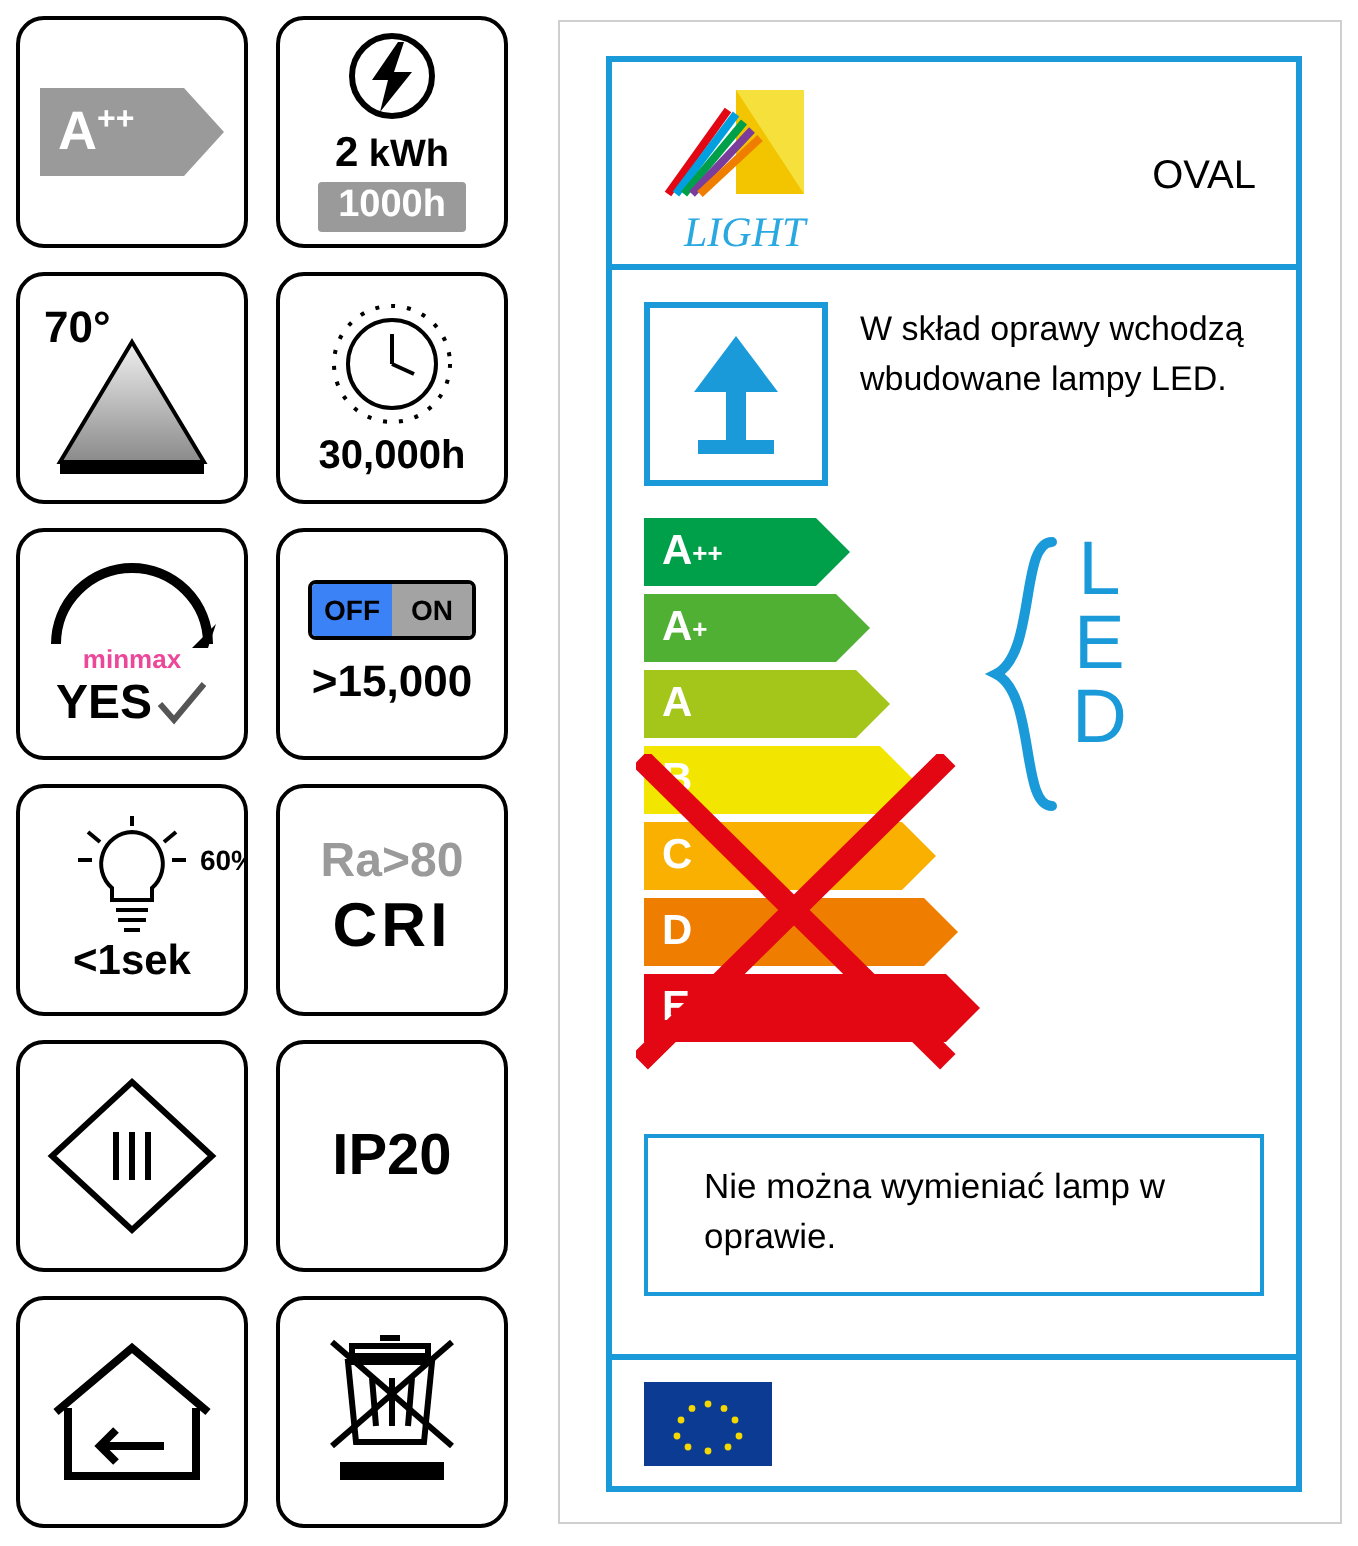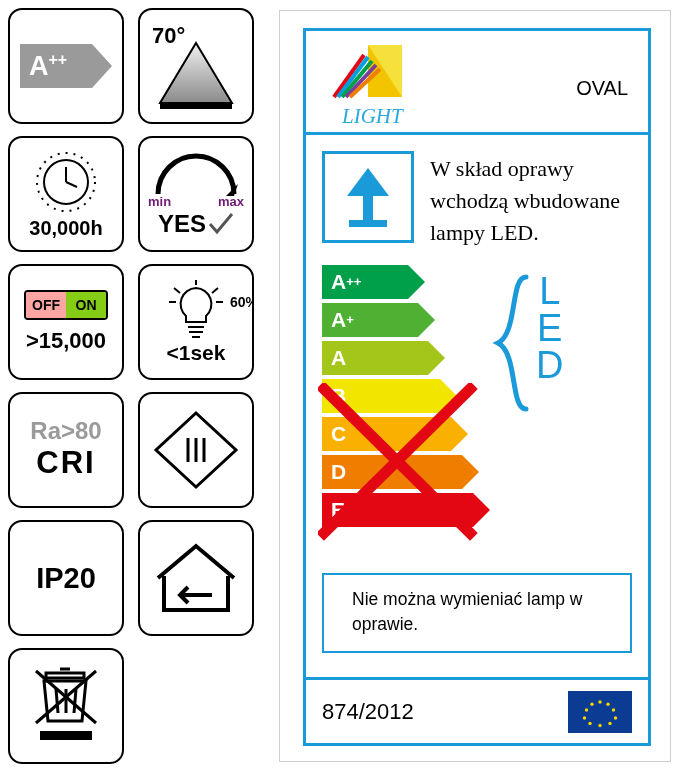--- a/index.html
+++ b/index.html
@@ -92,49 +92,49 @@
     color: #000;
   }
 
   
   .lifetime-text { font-size: 20px; font-weight: bold; margin-top: 2px; }
 
   
   .dim-gauge { position: relative; width: 96px; height: 46px; }
   .dim-scale {
     display: flex;
-    justify-content: space-between;
+    justify-content: center;
     width: 96px;
     font-size: 13px;
     font-weight: bold;
-    color: #701a75;
+    color: #ec4899;
     margin-top: -2px;
   }
   .dim-yes {
     display: flex; align-items: center; gap: 2px;
     font-size: 24px; font-weight: bold; margin-top: 1px;
   }
 
   
   .onoff {
     display: flex;
     border: 2px solid #000;
     border-radius: 4px;
     overflow: hidden;
     width: 84px;
     height: 30px;
     position: relative;
   }
   .onoff .off {
     flex: 1; display: flex; align-items: center; justify-content: center;
-    font-size: 14px; font-weight: bold; color: #000; background: #fca5a5;
+    font-size: 14px; font-weight: bold; color: #000; background: #3b82f6;
   }
   .onoff .on {
     flex: 1; display: flex; align-items: center; justify-content: center;
-    font-size: 14px; font-weight: bold; color: #000; background: #84cc16;
+    font-size: 14px; font-weight: bold; color: #000; background: #a3a3a3;
   }
   .cycles { font-size: 22px; font-weight: bold; margin-top: 8px; }
 
   
   .bulb-wrap { position: relative; width: 74px; height: 60px; }
   .pct-label {
     position: absolute; left: 50%; top: 14px; transform: translateX(-50%);
     font-size: 14px; font-weight: bold; color: #000; margin-left: 48px;
   }
   .sek { font-size: 21px; font-weight: bold; margin-top: 1px; }
@@ -183,25 +183,24 @@
     padding: 16px 14px 0 16px;
   }
   #lamp-icon-box {
     width: 92px; height: 92px;
     border: 3px solid #1a9ad9;
     display: flex; align-items: center; justify-content: center;
     flex: 0 0 auto;
   }
   #led-statement-text {
     margin-left: 16px;
-    font-size: 22px;
+    font-size: 17px;
     line-height: 1.45;
     color: #000;
     padding-top: 2px;
-    font-family: Liberation Serif, serif;
   }
 
   
   #scale-area {
     position: relative;
     margin-top: 16px;
     padding-left: 16px;
     height: 300px;
   }
   .class-row {
@@ -296,20 +295,33 @@
 <div id="icon-grid">
 
   <div class="tile">
     <div class="aplus-arrow">
       <div class="body"></div>
         <div class="tip"></div>
       <div class="txt"><span>A</span><sup>++</sup></div>
     </div>
   </div>
 
+  <div class="tile">
+    <div class="bolt-wrap">
+      <svg width="46" height="44" viewBox="0 0 46 44">
+        <circle cx="23" cy="22" r="20" fill="none" stroke="#000" stroke-width="3"></circle>
+        <polygon points="26,5 13,24 21,24 17,40 33,20 24,20 29,5" fill="#000"></polygon>
+      </svg>
+    </div>
+    <div class="kwh-text">
+      <span class="num">2</span>
+      <span>kWh</span>
+    </div>
+    <div class="hours-bar">1000h</div>
+  </div>
 
   <div class="tile">
     <div class="beam-box">
       <svg width="100" height="90" viewBox="0 0 100 90">
         <defs>
           <linearGradient id="beamgrad" x1="0" y1="0" x2="0" y2="1">
             <stop offset="0%" stop-color="#f0f0f0"></stop>
             <stop offset="100%" stop-color="#8a8a8a"></stop>
           </linearGradient>
         </defs>
@@ -510,21 +522,20 @@
         <svg width="40" height="140" viewBox="0 0 40 140">
           <path d="M34 4 C18 4 26 60 6 70 C26 80 18 136 34 136" fill="none" stroke="#1a9ad9" stroke-width="5" stroke-linecap="round"></path>
         </svg>
         <div id="led-vert-text">L<br>E<br>D</div>
       </div>
     </div>
 
     <div id="note-box">Nie można wymieniać lamp w oprawie.</div>
 
     <div id="label-footer">
-      <div id="regulation">874/2012</div>
       <div id="eu-flag">
         <svg width="56" height="36" viewBox="0 0 56 36">
           <rect width="56" height="36" fill="#0b3b93"></rect>
           <g fill="#f5d800">
             <circle cx="28" cy="8" r="1.7"></circle>
               <circle cx="36" cy="10.2" r="1.7"></circle>
             <circle cx="41.5" cy="16" r="1.7"></circle>
               <circle cx="43.5" cy="24" r="1.7"></circle>
             <circle cx="38" cy="29.5" r="1.7"></circle>
               <circle cx="28" cy="31.5" r="1.7"></circle>

